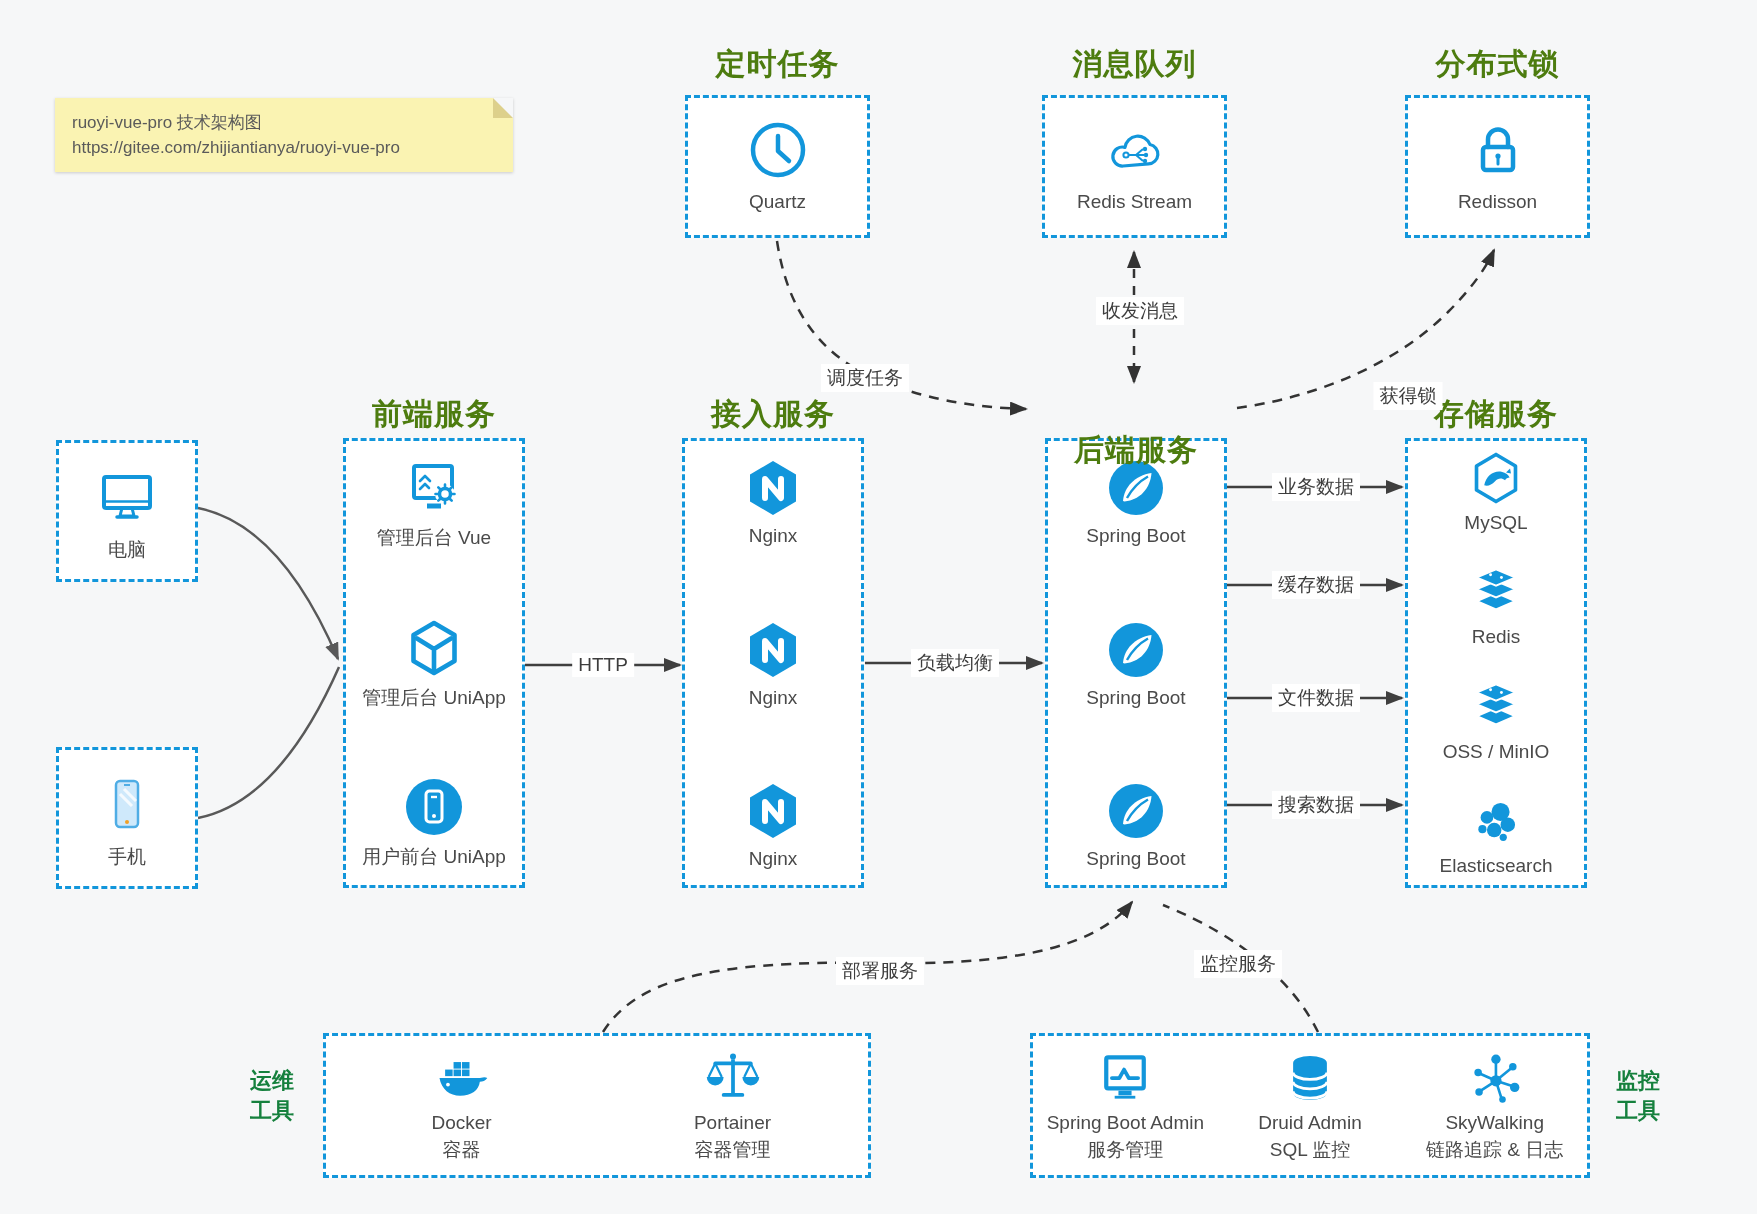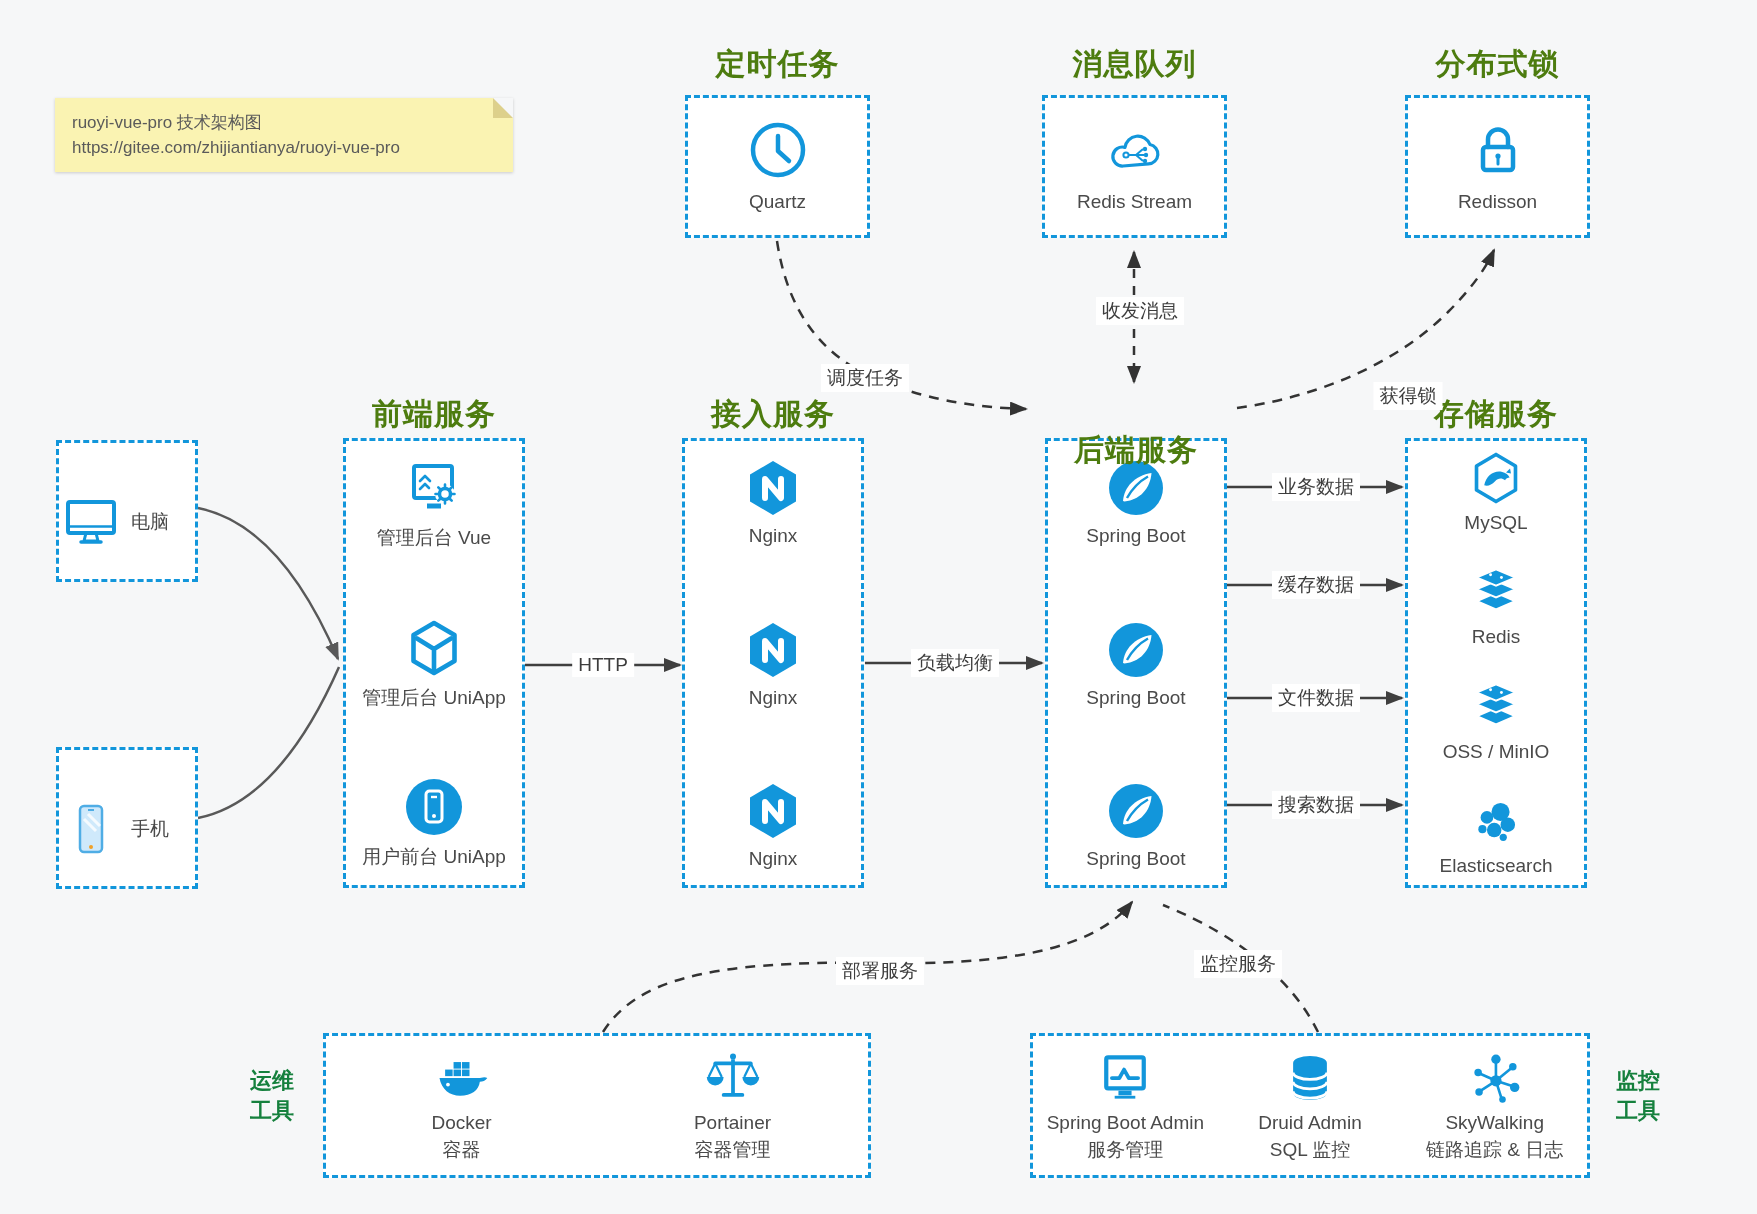--- a/index.html
+++ b/index.html
@@ -6,21 +6,21 @@
   .stage{position:relative;width:1757px;height:1214px;background:#f6f7f8;
          font-family:"Liberation Sans","DejaVu Sans",sans-serif;overflow:hidden;}
   .dashed-box{position:absolute;background:#fff;border:3px dashed #1296db;box-sizing:border-box;}
   .red-title{position:absolute;color:#4d7c0f;font-size:30px;font-weight:bold;text-align:center;letter-spacing:1px;}
   .caption{font-size:19px;color:#4a4a4a;white-space:nowrap;}
   .col-box{display:flex;flex-direction:column;justify-content:space-between;align-items:center;padding:15px 0;}
   .col-box.four{padding:8px 0;}
   .node{display:flex;flex-direction:column;align-items:center;gap:5px;}
   .icon{width:64px;height:64px;display:block;}
   .top-box{display:flex;flex-direction:column;align-items:center;padding-top:20px;gap:9px;}
-  .client-box{display:flex;flex-direction:row;align-items:center;padding-top:22px;gap:8px;}
+  .client-box{display:flex;flex-direction:column;align-items:center;padding-top:22px;gap:8px;}
   .tool-box{display:flex;flex-direction:row;justify-content:space-evenly;align-items:flex-start;padding-top:12px;}
   .tool-item{display:flex;flex-direction:column;align-items:center;gap:2px;flex:1;}
   .tool-item .caption{line-height:25px;}
   .side-label{position:absolute;color:#15803d;font-size:22px;font-weight:bold;line-height:30px;text-align:center;width:76px;}
   .edge-label{position:absolute;transform:translate(-50%,-50%);background:#fff;padding:1px 6px;
               font-size:19px;color:#3d3d3d;white-space:nowrap;z-index:5;}
   .note{position:absolute;left:55px;top:98px;width:458px;height:74px;background:#faf3b2;
         box-shadow:0 1px 3px rgba(0,0,0,.18);box-sizing:border-box;padding:12px 0 0 17px;z-index:2;}
   .note .note-line{font-size:17px;color:#5a5a5a;line-height:25px;}
   .note-fold{position:absolute;top:0;right:0;width:0;height:0;

